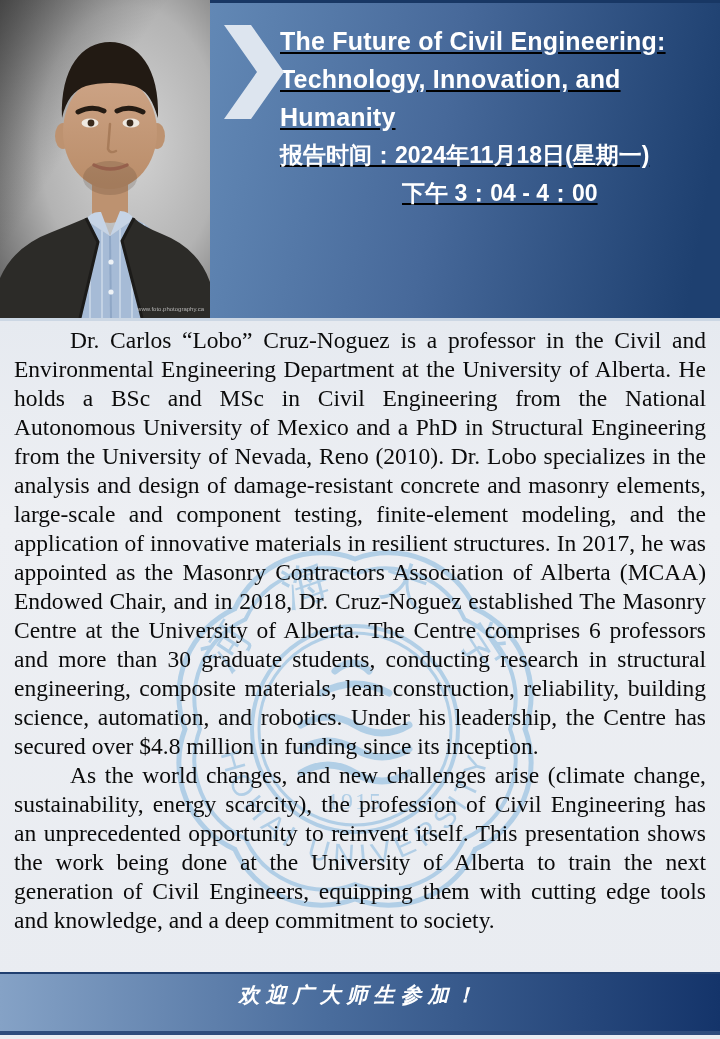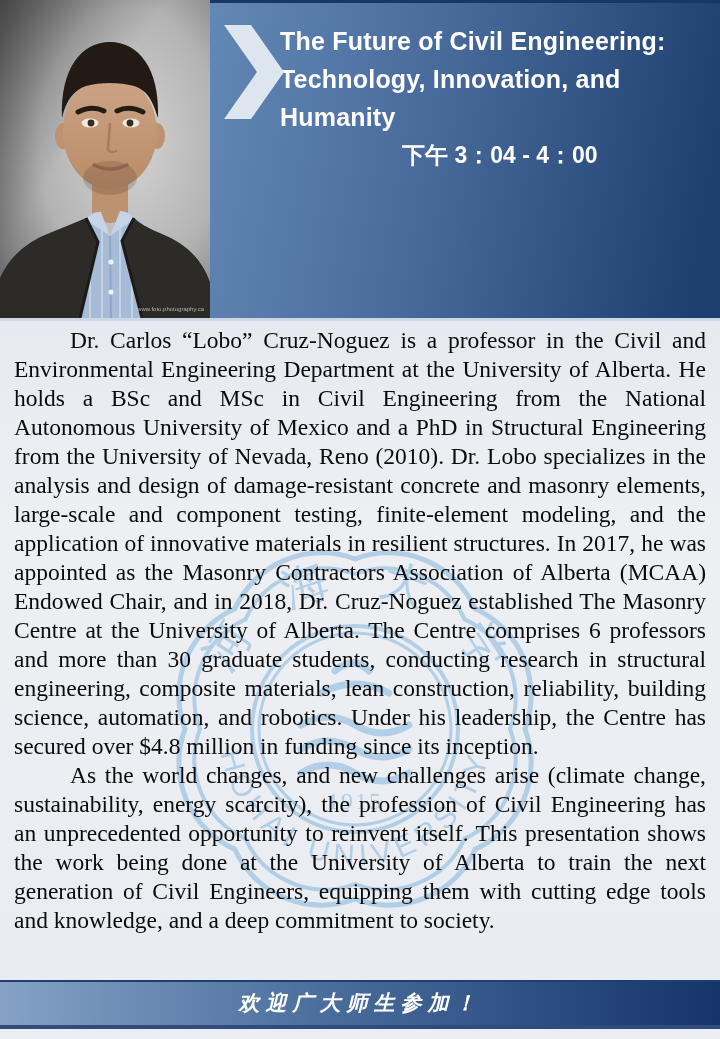--- a/index.html
+++ b/index.html
@@ -1,20 +1,20 @@
 <!DOCTYPE html>
 <html><head>
 <meta charset="utf-8">
 <style>
   html,body{margin:0;padding:0;background:#fff;}
   .page{position:relative;width:720px;height:1039px;overflow:hidden;
         font-family:"Liberation Sans",sans-serif;background:#eaedf2;}
 
   
-  .header{position:absolute;top:0;left:0;width:720px;height:406px;display:flex;}
+  .header{position:absolute;top:0;left:0;width:720px;height:406px;display:flex;text-decoration:underline;}
   .photo{position:relative;flex:0 0 210px;width:210px;height:318px;overflow:hidden;}
   .banner{flex:1;position:relative;box-sizing:border-box;height:318px;
           background:linear-gradient(100deg,#6288b5 0%,#47699a 45%,#1e4070 94%);
           border-top:3px solid #183764;color:#ffffff;
           padding:19px 6px 0 70px;}
   .chevron{position:absolute;left:14px;top:22px;width:60px;height:94px;}
   .banner-title{font-weight:bold;font-size:25px;line-height:38px;letter-spacing:.2px;max-width:434px;}
   .info-line{font-weight:bold;font-size:23px;line-height:38px;white-space:nowrap;}
   .info-indent{padding-left:122px;}
 
@@ -22,21 +22,21 @@
   .content{position:absolute;top:318px;left:0;width:720px;height:672px;
            background:linear-gradient(180deg,#e6eaf0 0%,#edeff3 30%,#e9ecf1 100%);
            border-top:3px solid #ccd7e4;box-sizing:border-box;}
   .seal{position:absolute;left:155px;top:208px;width:400px;height:400px;opacity:.52;z-index:0;}
   .bio{position:relative;z-index:1;margin:5px 14px 0 14px;
        font-family:"Liberation Serif",serif;font-size:23.5px;line-height:29px;
        color:#0b0b0b;text-align:justify;}
   .bio p{margin:0;text-indent:56px;}
 
   
-  .footer{position:absolute;bottom:10px;left:0;width:720px;height:49px;box-sizing:border-box;
+  .footer{position:absolute;bottom:4px;left:0;width:720px;height:63px;box-sizing:border-box;
           border-top:2px solid #203f6f;border-bottom:4px solid #2e4c7c;
           background:linear-gradient(to right,#85a2c6 0%,#4a6d9d 45%,#14346a 100%);}
   .footer-text{color:#ffffff;text-align:center;font-weight:bold;font-style:italic;
                font-size:21px;line-height:43px;letter-spacing:6px;
                font-family:"Liberation Serif",serif;}
 </style>
 </head>
 <body>
 
 <div class="page">
@@ -113,20 +113,21 @@
 
         <text x="204" y="311" text-anchor="end" font-size="6" fill="#c9c9c9" opacity="0.85">www.foto.photography.ca</text>
       </svg>
     </div>
 
     <div class="banner">
       <svg class="chevron" viewBox="0 0 60 94">
         <polygon points="0,0 27,0 60,47 27,94 0,94 33,47" fill="#dde5ef"></polygon>
       </svg>
       <div class="banner-title">The Future of Civil Engineering: Technology, Innovation, and Humanity</div>
+      <div class="info-line">报告时间：2024年11月18日(星期一)</div>
       <div class="info-line info-indent">下午 3：04 - 4：00</div>
     </div>
   </div>
 
   <div class="content">
 
     <svg class="seal" viewBox="-200 -200 400 400">
       <g stroke="#7eb3dc" fill="none">
 
         <path stroke-width="5" d="M 170 0 A 95 95 0 0 1 120.2 120.2 A 95 95 0 0 1 0 170

